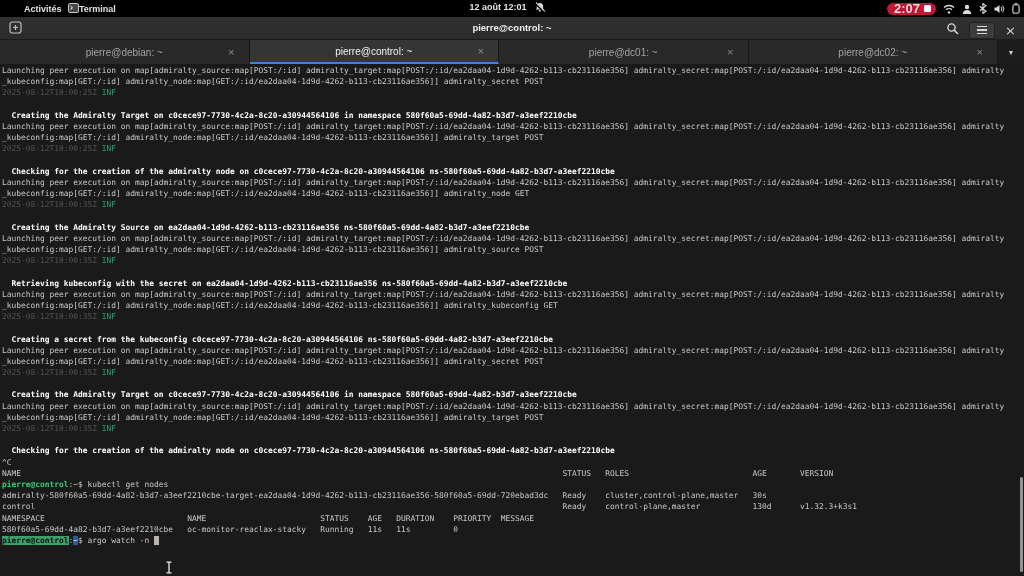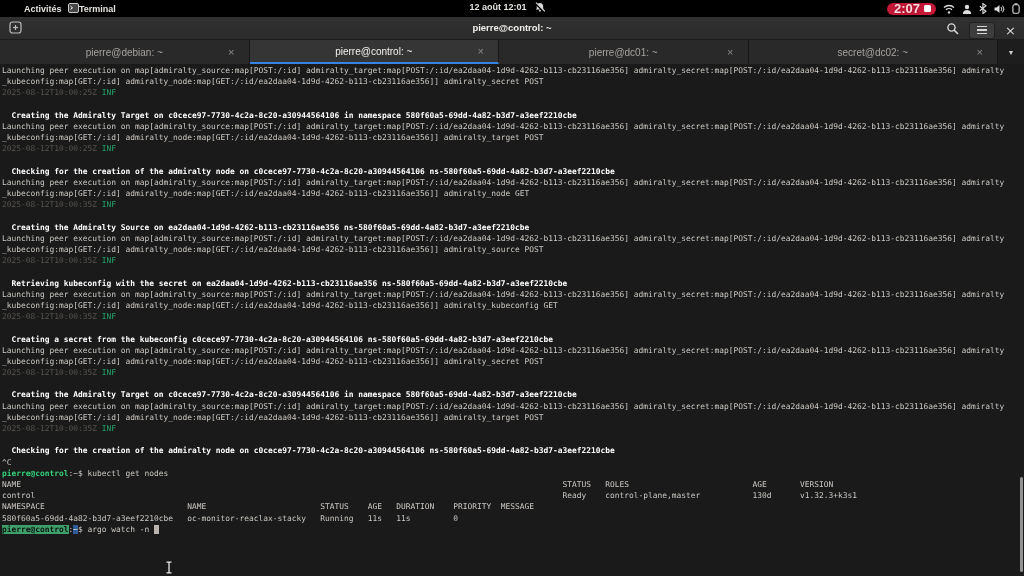--- a/index.html
+++ b/index.html
@@ -155,21 +155,21 @@
       </div>
       <div class="tab active">
         <span class="tlabel">pierre@control: ~</span>
         <span class="tclose">×</span>
       </div>
       <div class="tab">
         <span class="tlabel">pierre@dc01: ~</span>
         <span class="tclose">×</span>
       </div>
       <div class="tab">
-        <span class="tlabel">secret@dc02: ~</span>
+        <span class="tlabel">pierre@dc02: ~</span>
         <span class="tclose">×</span>
       </div>
       <div class="tabdrop">
       <span>▼</span>
     </div>
   </div>
 
   <div class="terminal">
       <div class="tl"><span class="t">Launching peer execution on map[admiralty_source:map[POST:/:id] admiralty_target:map[POST:/:id/ea2daa04-1d9d-4262-b113-cb23116ae356] admiralty_secret:map[POST:/:id/ea2daa04-1d9d-4262-b113-cb23116ae356] admiralty</span></div>
       <div class="tl"><span class="t">_kubeconfig:map[GET:/:id] admiralty_node:map[GET:/:id/ea2daa04-1d9d-4262-b113-cb23116ae356]] admiralty_secret POST</span></div>
@@ -200,22 +200,23 @@
       <div class="tl"><span class="t">_kubeconfig:map[GET:/:id] admiralty_node:map[GET:/:id/ea2daa04-1d9d-4262-b113-cb23116ae356]] admiralty_secret POST</span></div>
       <div class="tl"><span class="d">2025-08-12T10:00:35Z </span><span class="g">INF</span></div>
       <div class="tl">&nbsp;</div>
       <div class="tl"><span class="b">  Creating the Admiralty Target on c0cece97-7730-4c2a-8c20-a30944564106 in namespace 580f60a5-69dd-4a82-b3d7-a3eef2210cbe</span></div>
       <div class="tl"><span class="t">Launching peer execution on map[admiralty_source:map[POST:/:id] admiralty_target:map[POST:/:id/ea2daa04-1d9d-4262-b113-cb23116ae356] admiralty_secret:map[POST:/:id/ea2daa04-1d9d-4262-b113-cb23116ae356] admiralty</span></div>
       <div class="tl"><span class="t">_kubeconfig:map[GET:/:id] admiralty_node:map[GET:/:id/ea2daa04-1d9d-4262-b113-cb23116ae356]] admiralty_target POST</span></div>
       <div class="tl"><span class="d">2025-08-12T10:00:35Z </span><span class="g">INF</span></div>
       <div class="tl">&nbsp;</div>
       <div class="tl"><span class="b">  Checking for the creation of the admiralty node on c0cece97-7730-4c2a-8c20-a30944564106 ns-580f60a5-69dd-4a82-b3d7-a3eef2210cbe</span></div>
       <div class="tl"><span class="t">^C</span></div>
+      <div class="tl"><span class="t">NAME                                                                                                                  STATUS   ROLES                          AGE       VERSION</span></div>
       <div class="tl"><span class="pu">pierre@control</span><span class="t">:~$ kubectl get nodes</span></div>
-      <div class="tl"><span class="t">NAME                                                                                                                  STATUS   ROLES                          AGE       VERSION</span></div>
+      <div class="tl"><span class="t">admiralty-580f60a5-69dd-4a82-b3d7-a3eef2210cbe-target-ea2daa04-1d9d-4262-b113-cb23116ae356-580f60a5-69dd-720ebad3dc   Ready    cluster,control-plane,master   30s</span></div>
       <div class="tl"><span class="t">control                                                                                                               Ready    control-plane,master           130d      v1.32.3+k3s1</span></div>
       <div class="tl"><span class="t">NAMESPACE                              NAME                        STATUS    AGE   DURATION    PRIORITY  MESSAGE</span></div>
       <div class="tl"><span class="t">580f60a5-69dd-4a82-b3d7-a3eef2210cbe   oc-monitor-reaclax-stacky   Running   11s   11s         0</span></div>
       <div class="tl"><span class="su">pierre@control</span><span class="t">:</span><span class="sp">~</span><span class="t">$ argo watch -n </span><span class="cur"> </span></div>
     </div>
 
   <div class="scrollbar"></div>
 
   <span class="ibeam">
     <svg width="9" height="13">

